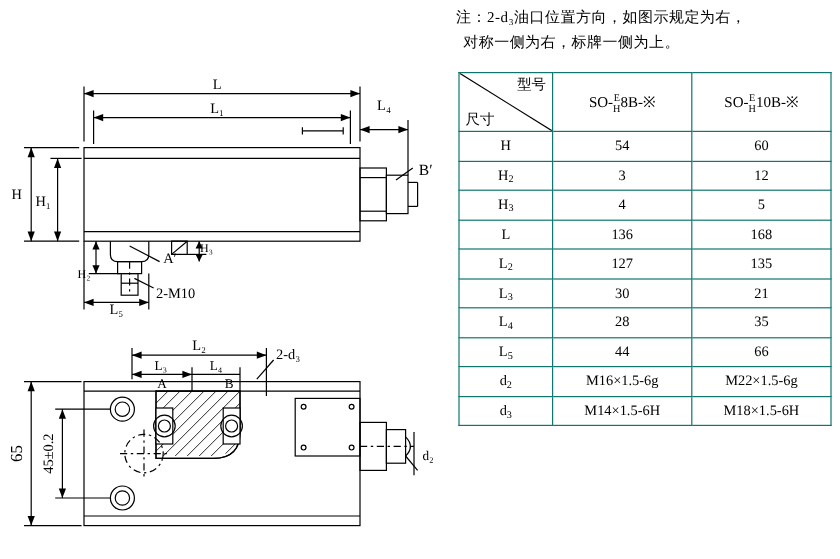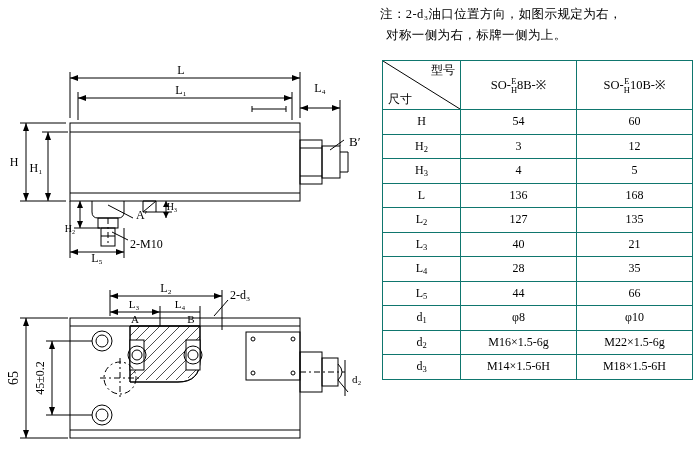--- a/index.html
+++ b/index.html
@@ -138,37 +138,32 @@
             <td>136</td>
             <td>168</td>
           </tr>
         <tr>
             <td class="rowlab">L<span class="sub">2</span></td>
             <td>127</td>
             <td>135</td>
           </tr>
         <tr>
             <td class="rowlab">L<span class="sub">3</span></td>
-            <td>40</td>
+            <td>30</td>
             <td>21</td>
           </tr>
         <tr>
             <td class="rowlab">L<span class="sub">4</span></td>
             <td>28</td>
             <td>35</td>
           </tr>
         <tr>
             <td class="rowlab">L<span class="sub">5</span></td>
             <td>44</td>
             <td>66</td>
-          </tr>
-        <tr>
-            <td class="rowlab">d<span class="sub">1</span></td>
-            <td>φ8</td>
-            <td>φ10</td>
           </tr>
         <tr>
             <td class="rowlab">d<span class="sub">2</span></td>
             <td>M16×1.5-6g</td>
             <td>M22×1.5-6g</td>
           </tr>
         <tr>
             <td class="rowlab">d<span class="sub">3</span></td>
             <td>M14×1.5-6H</td>
             <td>M18×1.5-6H</td>

